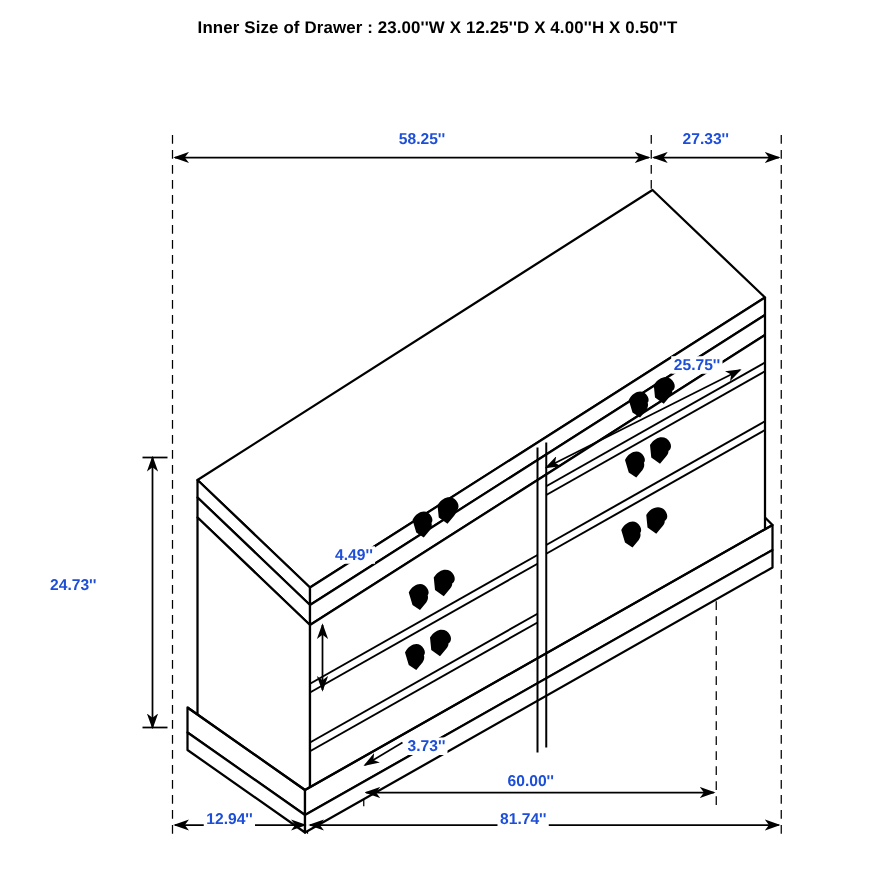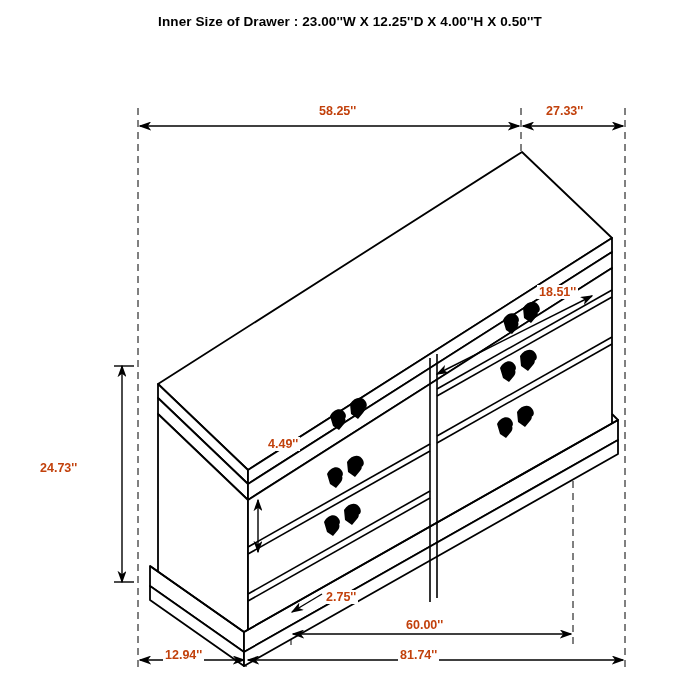--- a/index.html
+++ b/index.html
@@ -28,21 +28,21 @@
   }
   #canvas {
     position: absolute;
     top: 0;
     left: 0;
   }
   .dimlabel {
     position: absolute;
     font-size: 12.5px;
     font-weight: bold;
-    color: #c2410c;
+    color: #1d4ed8;
     white-space: nowrap;
     background: #ffffff;
     padding: 0 2px;
     line-height: 14px;
   }
 </style>
 </head>
 <body>
 
 <div id="page">
@@ -141,21 +141,21 @@
       <line x1="293" y1="634" x2="571" y2="634" marker-start="url(#arrE)" marker-end="url(#arrS)"></line>
 
       <line x1="140" y1="660" x2="244" y2="660" marker-start="url(#arrE)" marker-end="url(#arrS)"></line>
 
       <line x1="248" y1="660" x2="623" y2="660" marker-start="url(#arrE)" marker-end="url(#arrS)"></line>
     </g>
   </svg>
 
   <div class="dimlabel" style="left:317px; top:104px;">58.25''</div>
   <div class="dimlabel" style="left:544px; top:104px;">27.33''</div>
-  <div class="dimlabel" style="left:537px; top:285px;">18.51''</div>
+  <div class="dimlabel" style="left:537px; top:285px;">25.75''</div>
   <div class="dimlabel" style="left:266px; top:437px;">4.49''</div>
   <div class="dimlabel" style="left:38px; top:461px;">24.73''</div>
-  <div class="dimlabel" style="left:324px; top:590px;">2.75''</div>
+  <div class="dimlabel" style="left:324px; top:590px;">3.73''</div>
   <div class="dimlabel" style="left:404px; top:618px;">60.00''</div>
   <div class="dimlabel" style="left:163px; top:648px;">12.94''</div>
   <div class="dimlabel" style="left:398px; top:648px;">81.74''</div>
 
 </div>
 
 </body></html>

